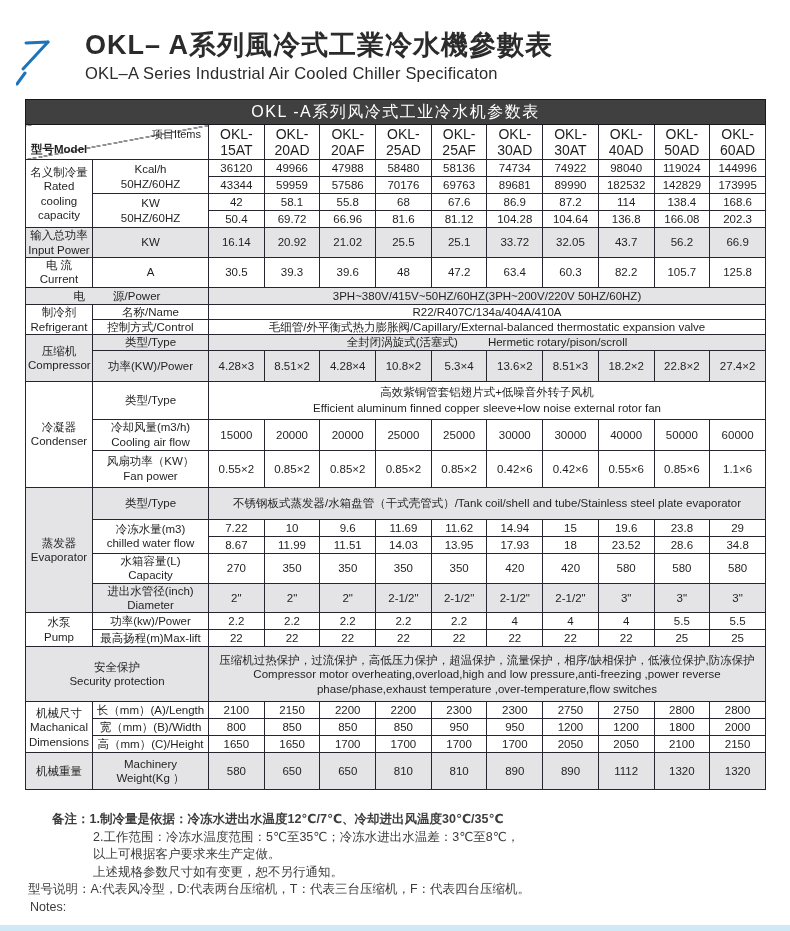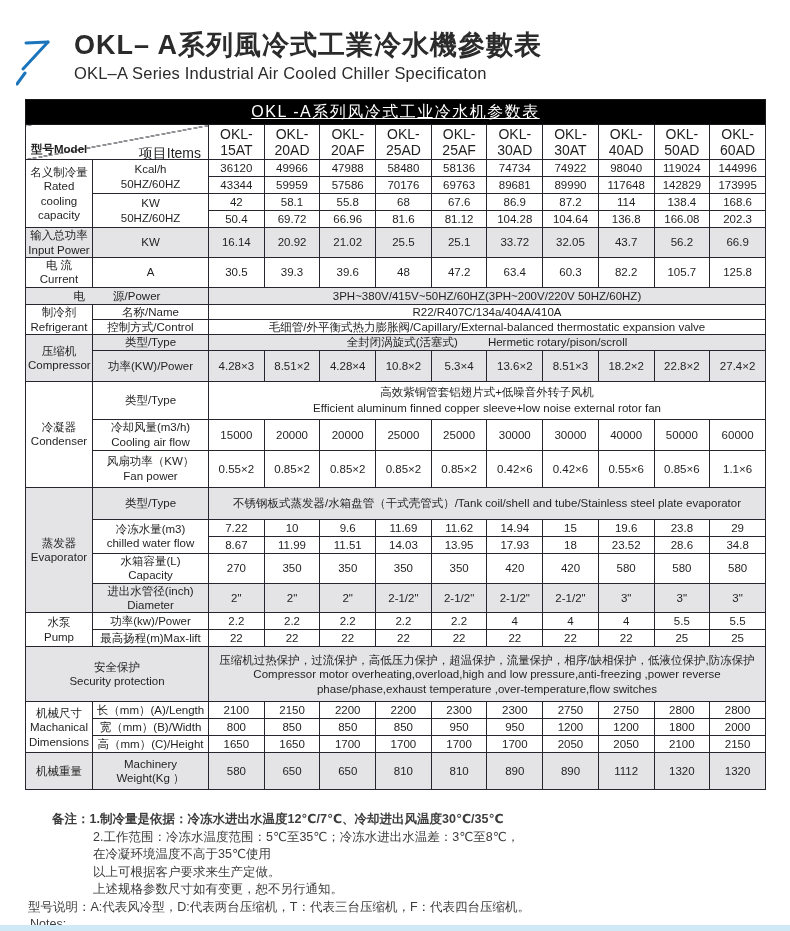--- a/index.html
+++ b/index.html
@@ -4,40 +4,40 @@
 <style>
   html,body{margin:0;padding:0;}
   body{
     width:790px;height:931px;position:relative;background:#ffffff;
     font-family:"Liberation Sans","DejaVu Sans",sans-serif;color:#1f1f1f;
     overflow:hidden;
   }
   
   .hdr{position:absolute;left:16px;top:30px;display:flex;align-items:flex-start;}
   .logo{width:46px;height:50px;margin-top:6px;}
-  .titles{margin-left:12px;}
+  .titles{margin-left:23px;}
   .t-zh{font-size:27px;font-weight:600;letter-spacing:1px;color:#2b2b2b;line-height:1.15;}
   .t-en{font-size:16.5px;font-weight:400;color:#2b2b2b;margin-top:3px;letter-spacing:.2px;}
   
   .tblwrap{position:absolute;left:25px;top:99px;width:741px;}
   table{border-collapse:collapse;table-layout:fixed;width:741px;border:1.5px solid #17171c;}
   td{border:1px solid #26262e;text-align:center;vertical-align:middle;
      font-size:11.5px;line-height:1.25;padding:0 2px;background:#ffffff;}
   tr.g td{background:#e4e4e6;}
-  tr.cap td{background:#000000;color:#ffffff;font-size:16px;letter-spacing:1.5px;border:1px solid #17171c;text-decoration:underline;}
+  tr.cap td{background:#404040;color:#ffffff;font-size:16px;letter-spacing:1.5px;border:1px solid #17171c;}
   .h25{height:25px}.h15{height:14px}.h17{height:17px}.h31{height:31px}.h32{height:32px}
   .h34{height:24px}.h37{height:37px}.h38{height:38px}.h55{height:55px}
   .pre{white-space:pre-line;}
   .lab{font-size:11.5px;}
   .mod{font-size:14px;line-height:1.15;padding:1px 8px;}
   
   .diag{position:relative;padding:0;
     background-image:linear-gradient(to bottom right,transparent 49.5%,#26262e 49.5%,#26262e 50.6%,transparent 50.6%);}
   .c-model{position:absolute;left:5px;bottom:3px;font-size:11.5px;font-weight:bold;}
-  .c-items{position:absolute;right:7px;top:20px;font-size:14px;}
+  .c-items{position:absolute;right:7px;top:3px;font-size:11px;}
   .psrow{display:flex;align-items:center;justify-content:center;gap:28px;}
   .gap{margin-left:30px;}
   .twoline div{line-height:1.45;}
   
   .notes{position:absolute;left:0;top:811px;width:760px;font-size:12.5px;color:#3c3c3c;line-height:17.5px;}
   .n1{margin-left:52px;font-weight:bold;}
   .n2,.n3,.n4,.n5{margin-left:93px;}
   .n6{margin-left:28px;}
   .n7{margin-left:30px;}
   
@@ -117,21 +117,21 @@
           <td class="v">144996</td>
         </tr>
     <tr class="h17">
           <td class="v">43344</td>
           <td class="v">59959</td>
           <td class="v">57586</td>
           <td class="v">70176</td>
           <td class="v">69763</td>
           <td class="v">89681</td>
           <td class="v">89990</td>
-          <td class="v">117648</td>
+          <td class="v">182532</td>
           <td class="v">142829</td>
           <td class="v">173995</td>
         </tr>
     <tr class="h17">
       <td class="lab pre" rowspan="2">KW
 50HZ/60HZ</td>
     <td class="v">42</td>
           <td class="v">58.1</td>
           <td class="v">55.8</td>
           <td class="v">68</td>
@@ -425,20 +425,19 @@
           <td class="v">1320</td>
           <td class="v">1320</td>
         </tr>
   </tbody>
 </table>
 </div>
 
 <div class="notes">
   <div class="n1">备注：1.制冷量是依据：冷冻水进出水温度12℃/7℃、冷却进出风温度30℃/35℃</div>
   <div class="n2">2.工作范围：冷冻水温度范围：5℃至35℃；冷冻水进出水温差：3℃至8℃，</div>
-  <div class="n3">在冷凝环境温度不高于35℃使用</div>
   <div class="n4">以上可根据客户要求来生产定做。</div>
   <div class="n5">上述规格参数尺寸如有变更，恕不另行通知。</div>
   <div class="n6">型号说明：A:代表风冷型，D:代表两台压缩机，T：代表三台压缩机，F：代表四台压缩机。</div>
   <div class="n7">Notes:</div>
 </div>
 
 <div class="strip"></div>
 
 </body></html>

